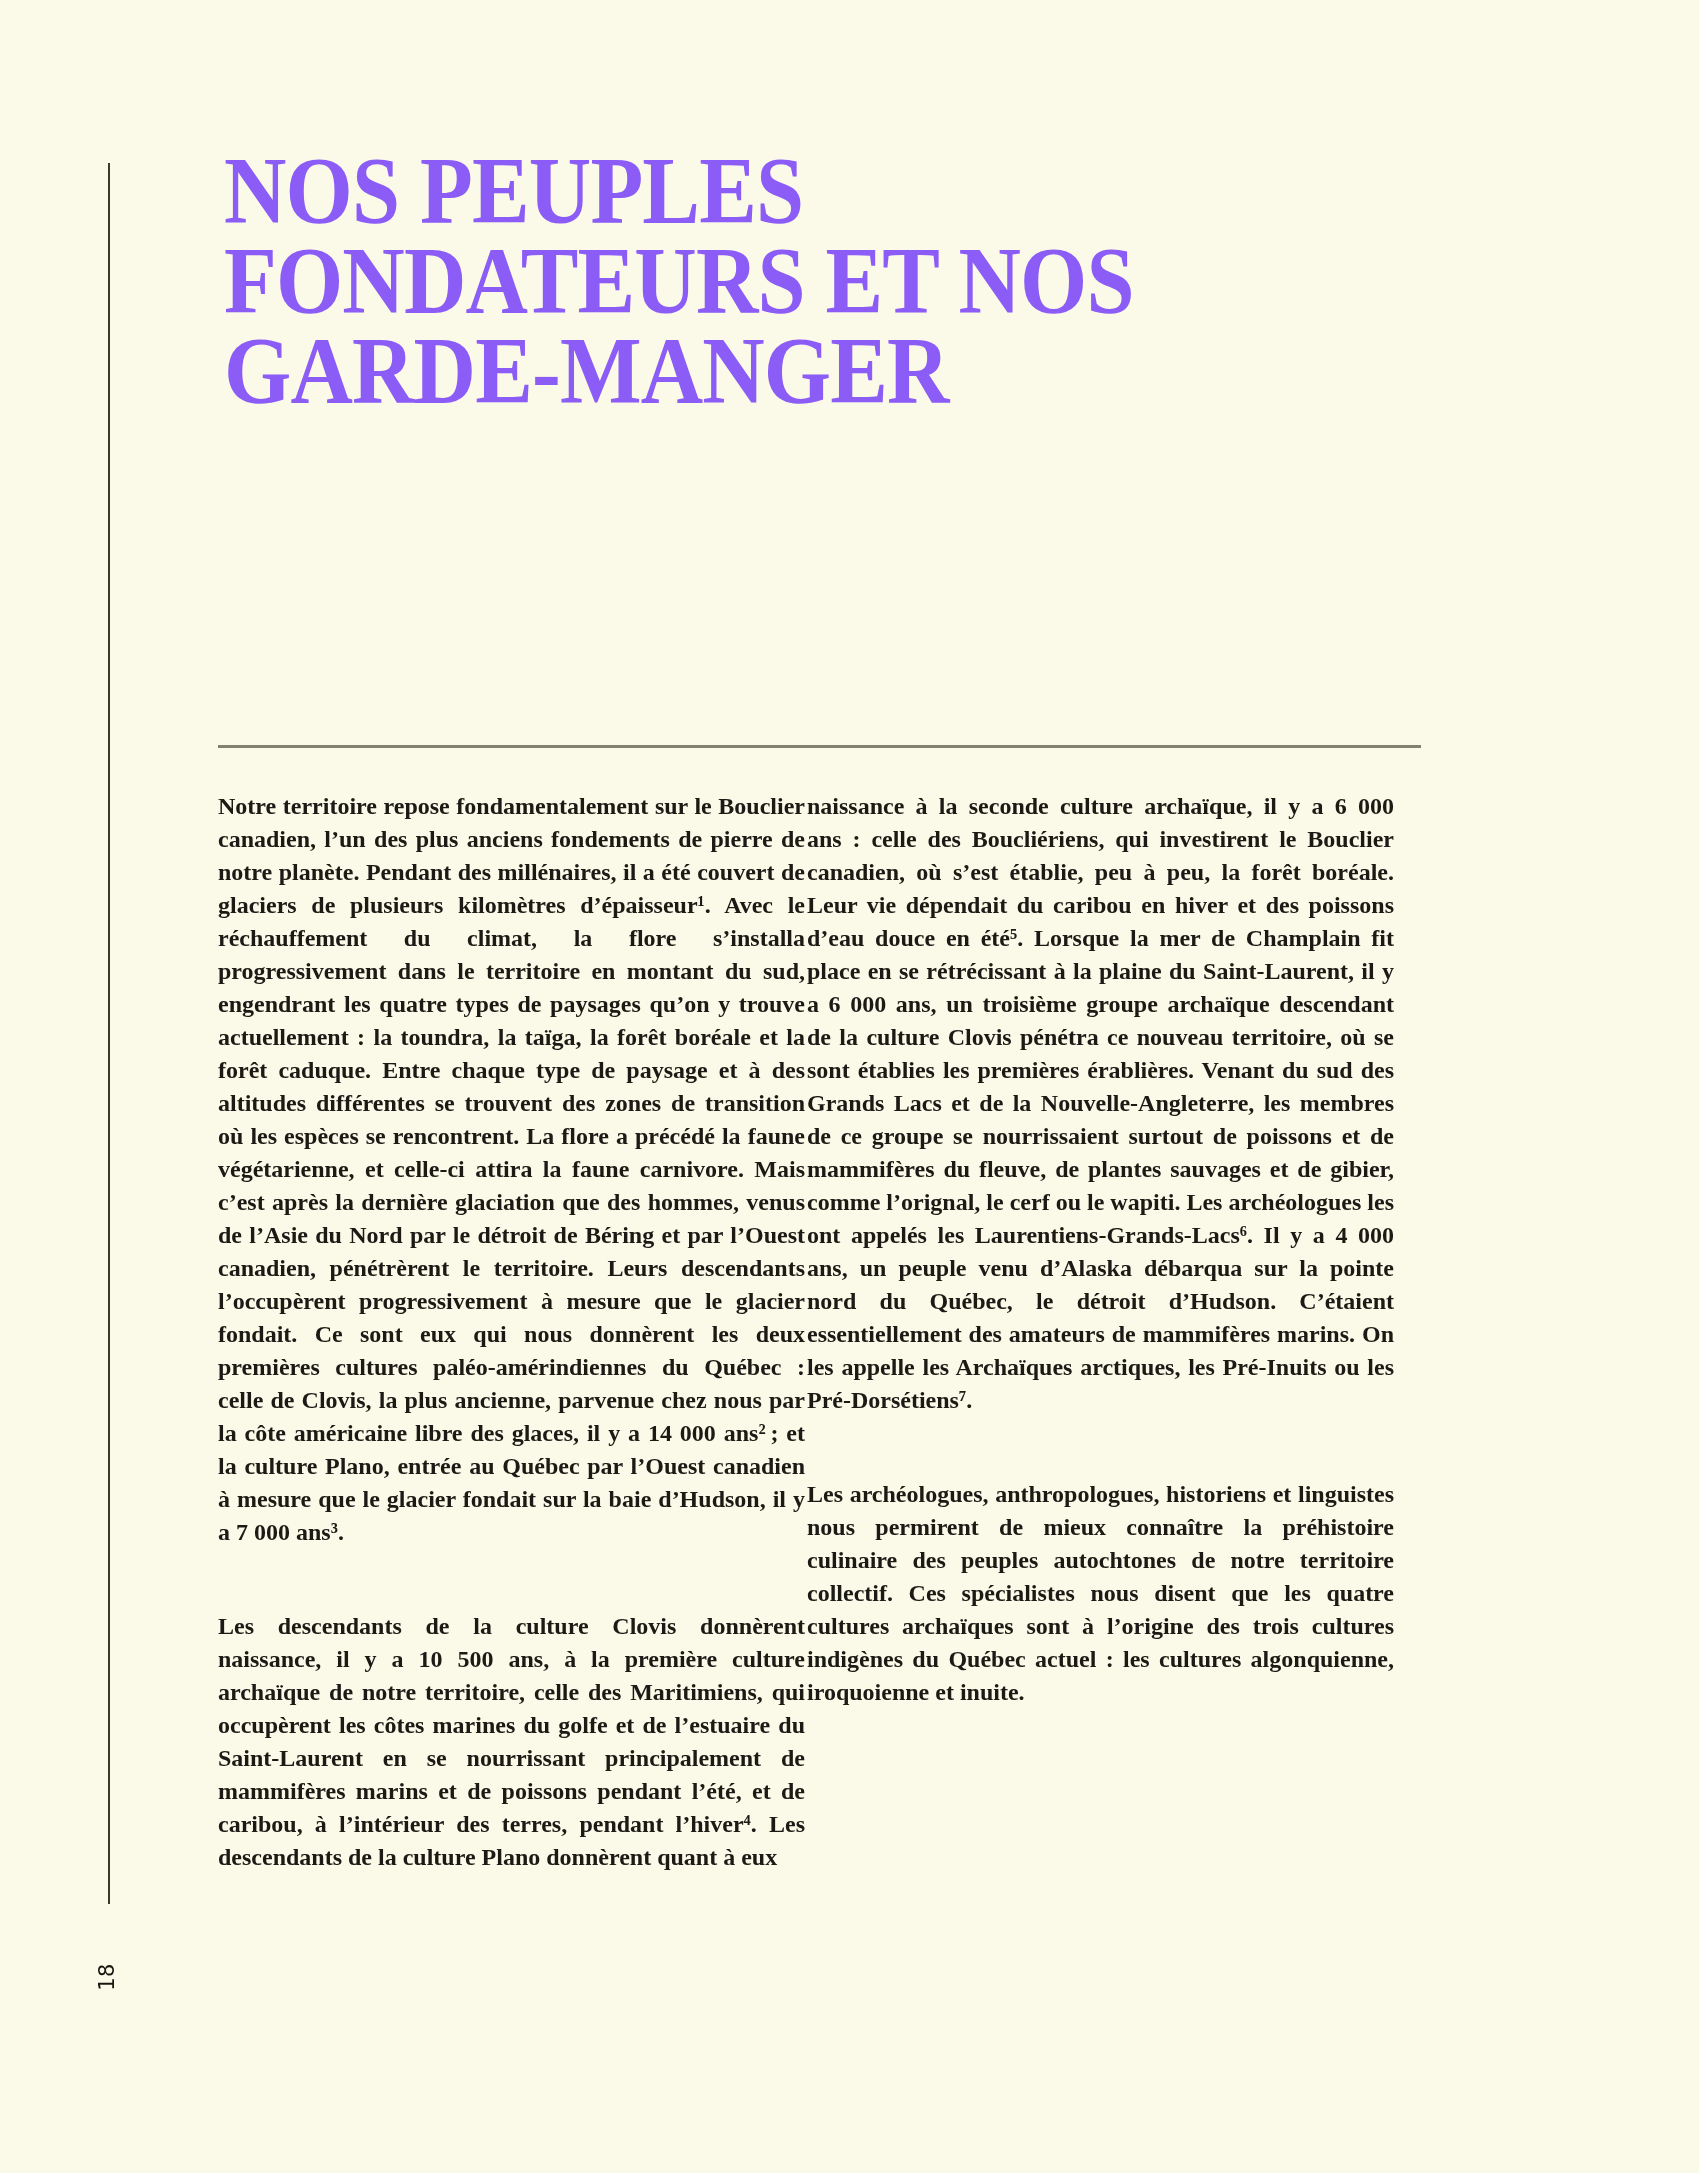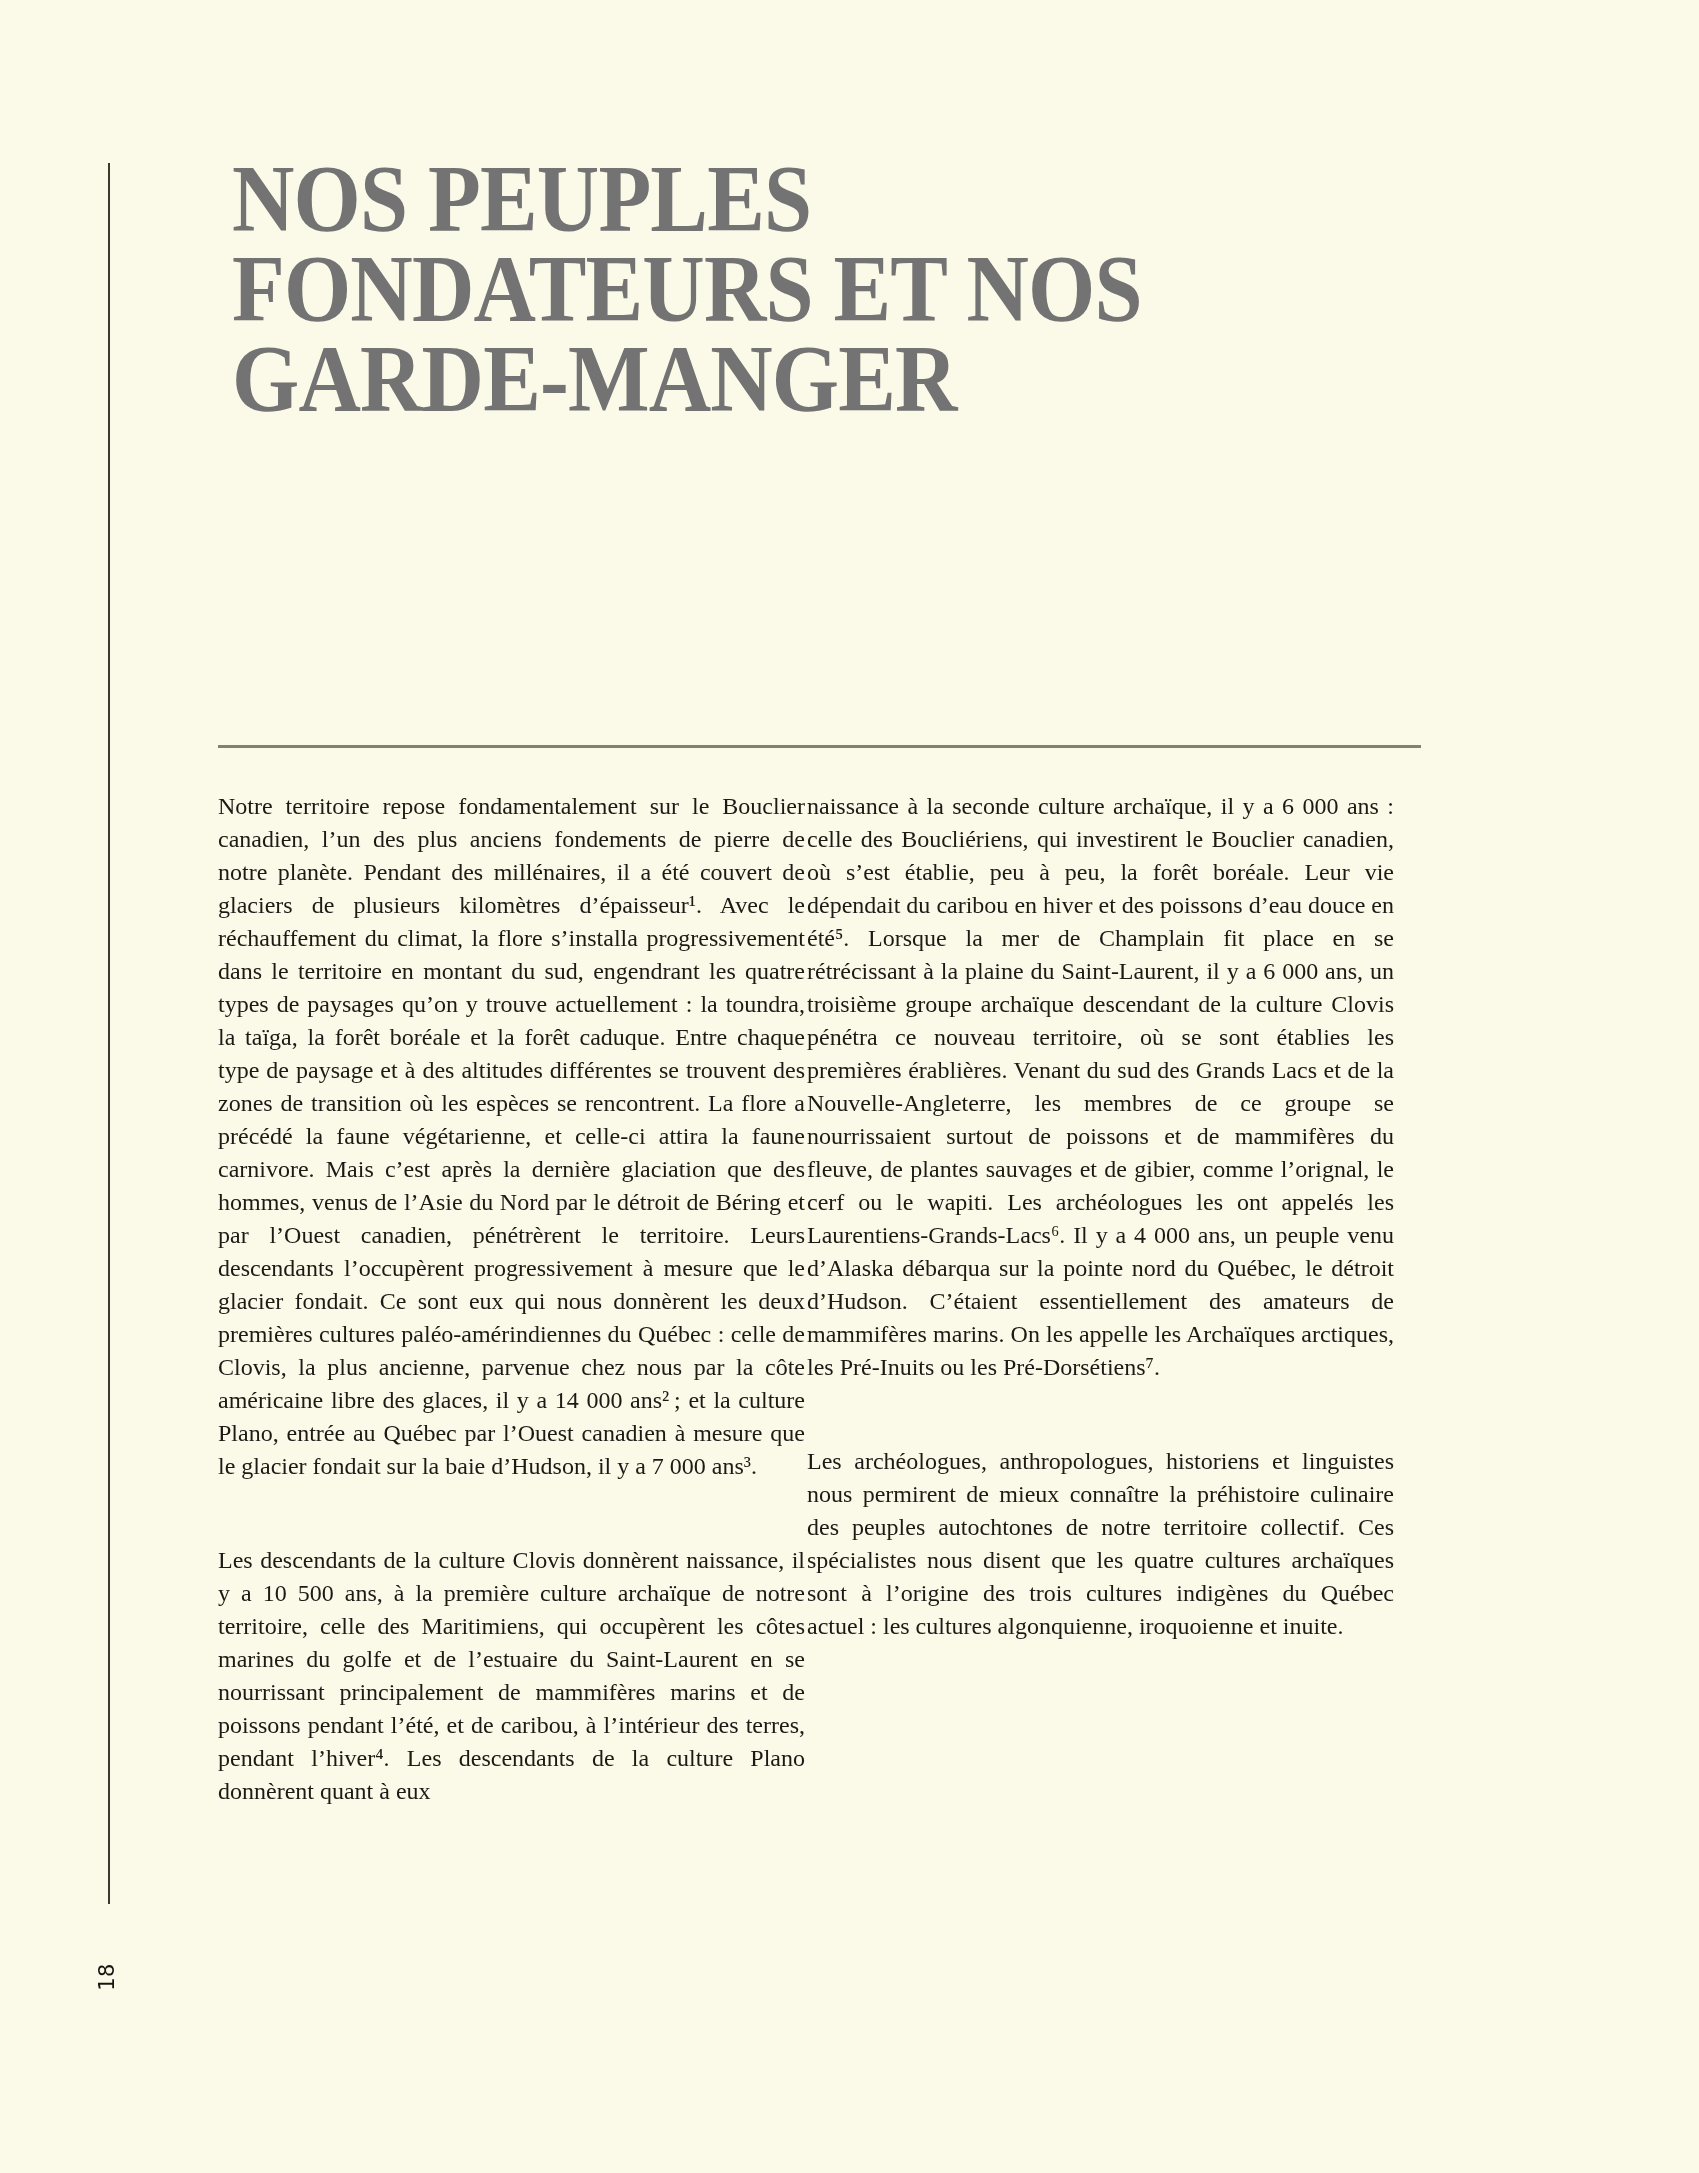--- a/index.html
+++ b/index.html
@@ -14,43 +14,44 @@
   }
   .vrule {
     position: absolute;
     left: 108px; top: 163px;
     width: 1.7px; height: 1741px;
     background: #3b382e;
   }
   .page-title {
     position: absolute;
     left: 216px; top: 138px;
-    margin: 16px;
+    margin: 8px;
     font-size: 96px;
     line-height: 90px;
     font-weight: 700;
     letter-spacing: -0.9px;
-    color: #737373;
+    color: #8b5cf6;
   }
   .title-line {
     display: block;
     transform: scaleX(0.9);
     transform-origin: 0 50%;
     white-space: nowrap;
   }
   .divider {
     position: absolute;
     left: 218px; top: 745px;
     width: 1203px; height: 2.6px;
     background: #82806f;
   }
   .col {
     position: absolute;
     top: 790px;
     width: 587px;
+    font-weight: bold;
   }
   .col-left  { left: 218px; }
   .col-right { left: 807px; }
   .col p {
     margin: 0;
     font-size: 24px;
     line-height: 33px;
     text-align: justify;
     color: #1b1a15;
   }

